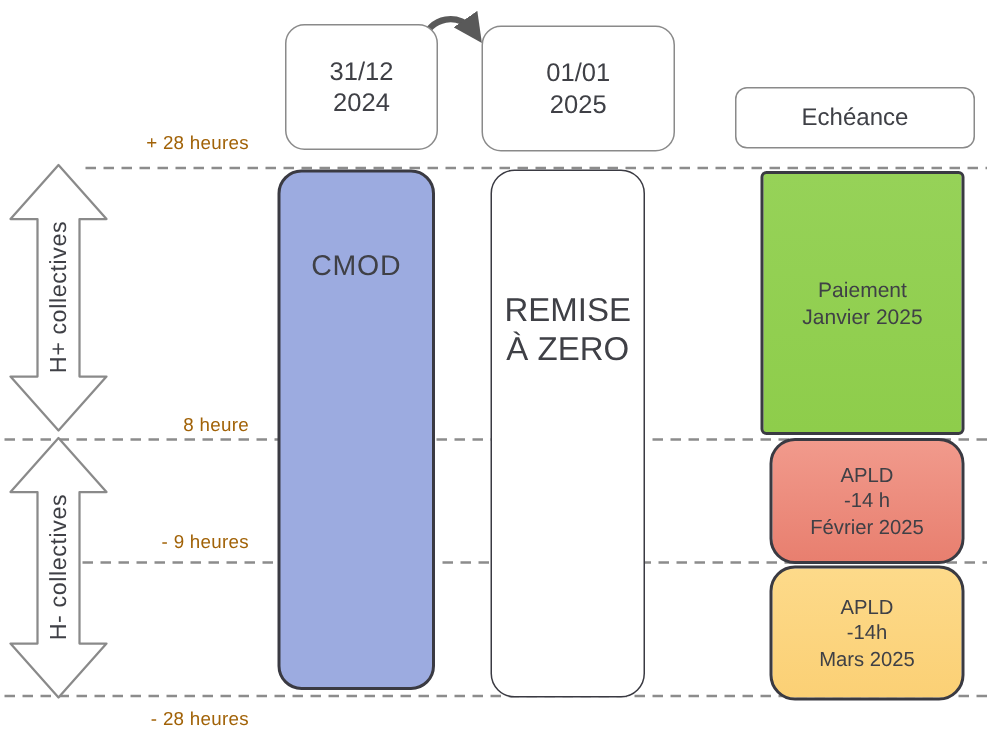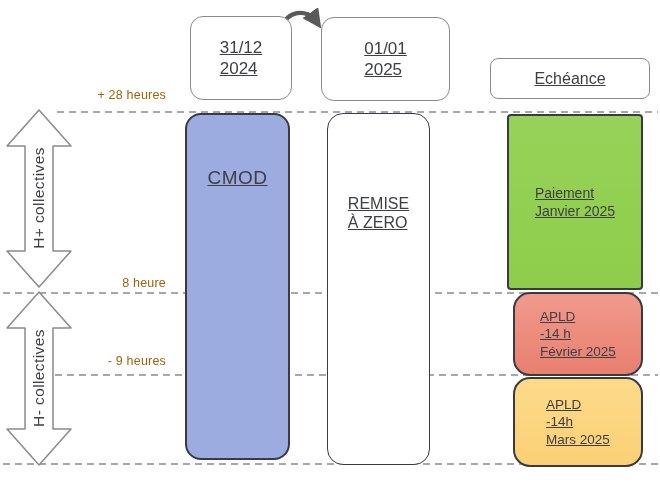--- a/index.html
+++ b/index.html
@@ -7,35 +7,35 @@
     position:relative;width:660px;height:495px;background:#ffffff;overflow:hidden;
     font-family:"Liberation Sans","DejaVu Sans",sans-serif;color:#3f4046;
   }
   #baselayer{position:absolute;left:0;top:0;width:660px;height:495px;}
   .tick-label{
     position:absolute;left:0;width:166px;text-align:right;
     font-size:12.5px;color:#a16207;letter-spacing:.2px;
   }
   .box{
     position:absolute;display:flex;align-items:center;justify-content:center;
-    white-space:pre-line;box-sizing:border-box;text-decoration:underline;
+    text-align:center;white-space:pre-line;box-sizing:border-box;
   }
   .plain{background:#ffffff;border:1.5px solid #8a8a8a;color:#3f4046;}
   .date-box{border-radius:13px;font-size:17px;line-height:1.25;}
   #date-box-1{left:190px;top:16px;width:102px;height:84px;}
   #date-box-2{left:321px;top:17px;width:129px;height:84px;}
   #echeance-box{left:490px;top:58px;width:160px;height:41px;border-radius:8px;font-size:16px;}
   .column{border:2px solid #3a3a42;border-radius:16px;align-items:flex-start;}
   #cmod-box{
     left:185px;top:113px;width:105px;height:347px;
     background:#9cabe0;font-size:19px;letter-spacing:.5px;padding-top:52px;
   }
   #remise-box{
     left:327px;top:113px;width:103px;height:352px;
-    background:#ffffff;border-width:1.8px;font-size:16px;line-height:1.2;padding-top:80px;
+    background:#ffffff;border-width:1.8px;font-size:22px;line-height:1.2;padding-top:80px;
   }
   .echeance-item{border:2px solid #3a3a42;border-radius:17px;line-height:1.3;}
   #paiement-box{
     left:507px;top:114px;width:136px;height:176px;border-radius:4px;
     background:linear-gradient(180deg,#96d258,#8ecd4b);font-size:14px;
   }
   #apld-fev-box{
     left:513px;top:292px;width:130px;height:84px;
     background:linear-gradient(180deg,#f19a8c,#e87f6f);font-size:13.5px;
   }
@@ -72,20 +72,21 @@
       <polygon points="39,292 71,328 53,328 53,429 71,429 39,465 7,429 25,429 25,328 7,328" fill="#ffffff" stroke="#8a8a8a" stroke-width="1.5" stroke-linejoin="round"></polygon>
       <text transform="translate(44,378) rotate(-90)" text-anchor="middle" font-size="15.5" fill="#3f4046" letter-spacing="0.4">H- collectives</text>
     </g>
 
     <path d="M 282 27 A 19 19 0 0 1 316 21" fill="none" stroke="#595959" stroke-width="4.2" stroke-linecap="round" marker-end="url(#ah)"></path>
   </svg>
 
   <div class="tick-label" style="top:88px">+ 28 heures</div>
   <div class="tick-label" style="top:276px">8 heure</div>
   <div class="tick-label" style="top:354px">- 9 heures</div>
+  <div class="tick-label" style="top:472px">- 28 heures</div>
 
   <div class="box plain date-box" id="date-box-1">31/12
 2024</div>
   <div class="box plain date-box" id="date-box-2">01/01
 2025</div>
   <div class="box plain" id="echeance-box">Echéance</div>
 
   <div class="box column" id="cmod-box">CMOD</div>
   <div class="box column" id="remise-box">REMISE
 À ZERO</div>

